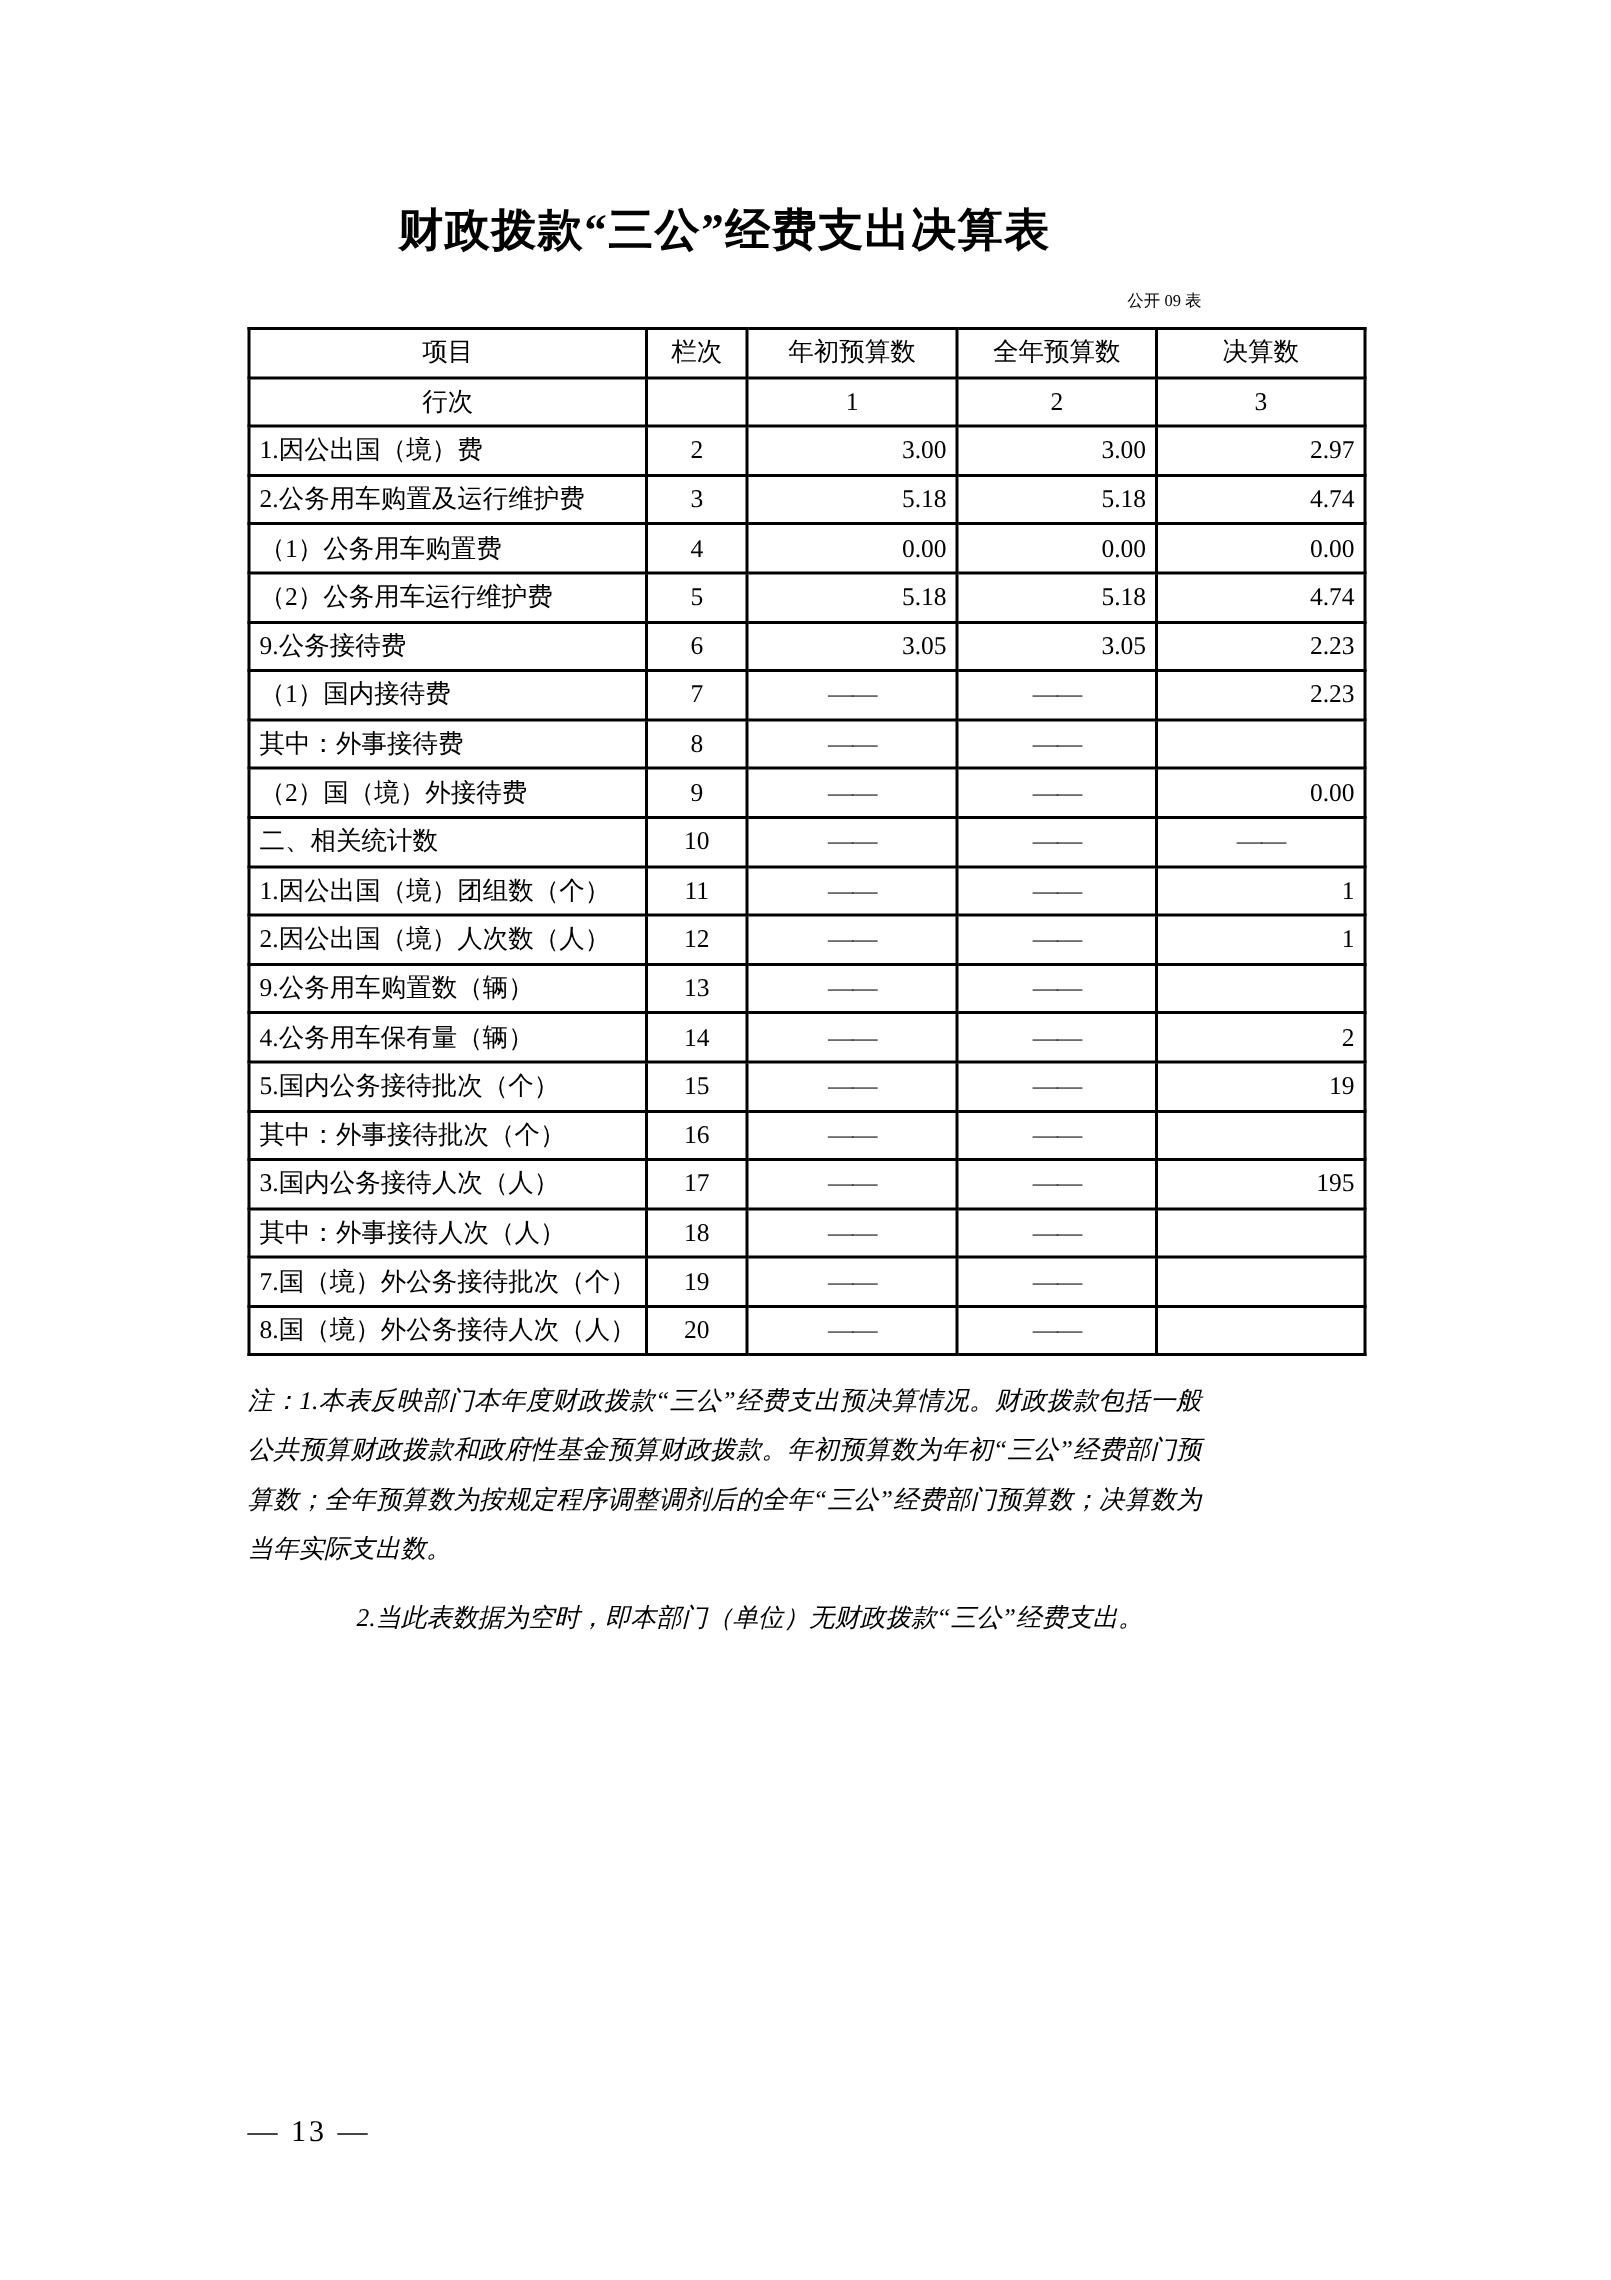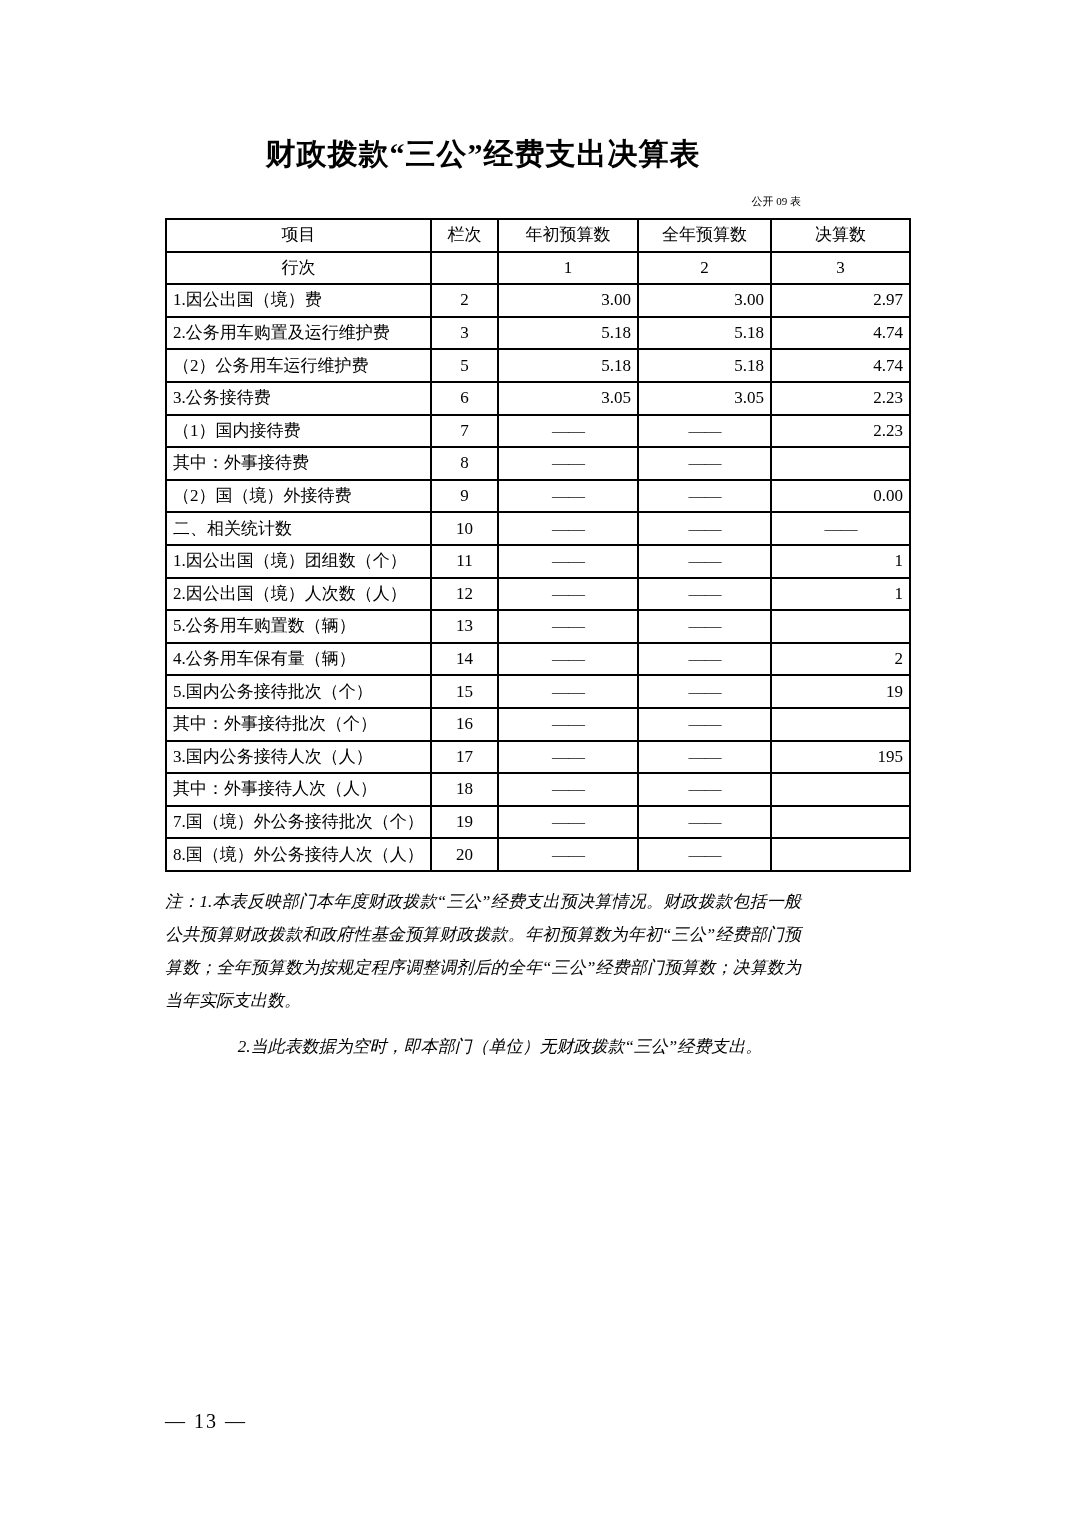--- a/index.html
+++ b/index.html
@@ -128,28 +128,35 @@
           <td class="num">2.97</td>
         </tr>
         <tr>
           <td class="lbl ind0">2.公务用车购置及运行维护费</td>
           <td class="ctr">3</td>
           <td class="num">5.18</td>
           <td class="num">5.18</td>
           <td class="num">4.74</td>
         </tr>
         <tr>
+          <td class="lbl ind1">（1）公务用车购置费</td>
+          <td class="ctr">4</td>
+          <td class="num">0.00</td>
+          <td class="num">0.00</td>
+          <td class="num">0.00</td>
+        </tr>
+        <tr>
           <td class="lbl ind1">（2）公务用车运行维护费</td>
           <td class="ctr">5</td>
           <td class="num">5.18</td>
           <td class="num">5.18</td>
           <td class="num">4.74</td>
         </tr>
         <tr>
-          <td class="lbl ind0">3.公务接待费</td>
+          <td class="lbl ind0">9.公务接待费</td>
           <td class="ctr">6</td>
           <td class="num">3.05</td>
           <td class="num">3.05</td>
           <td class="num">2.23</td>
         </tr>
         <tr>
           <td class="lbl ind1">（1）国内接待费</td>
           <td class="ctr">7</td>
           <td class="dash">——</td>
           <td class="dash">——</td>
@@ -184,21 +191,21 @@
           <td class="num">1</td>
         </tr>
         <tr>
           <td class="lbl ind0">2.因公出国（境）人次数（人）</td>
           <td class="ctr">12</td>
           <td class="dash">——</td>
           <td class="dash">——</td>
           <td class="num">1</td>
         </tr>
         <tr>
-          <td class="lbl ind0">5.公务用车购置数（辆）</td>
+          <td class="lbl ind0">9.公务用车购置数（辆）</td>
           <td class="ctr">13</td>
           <td class="dash">——</td>
           <td class="dash">——</td>
           <td class="num"></td>
         </tr>
         <tr>
           <td class="lbl ind0">4.公务用车保有量（辆）</td>
           <td class="ctr">14</td>
           <td class="dash">——</td>
           <td class="dash">——</td>

